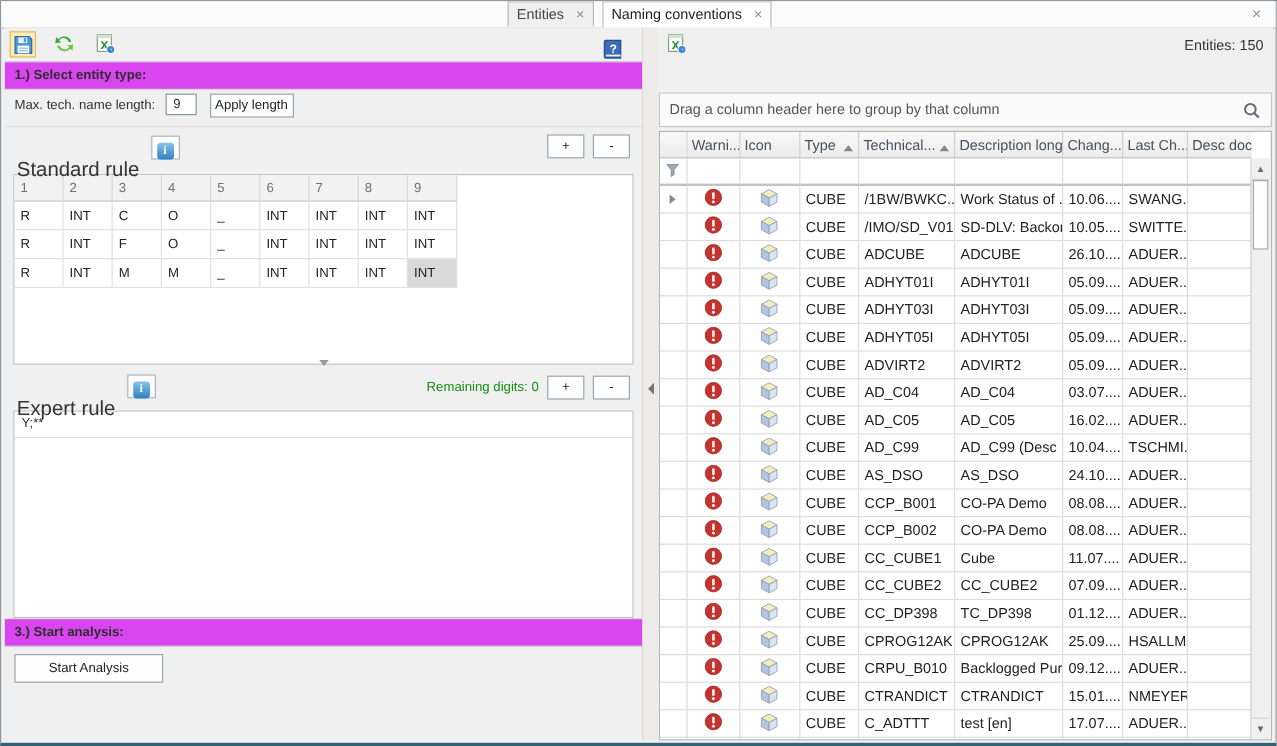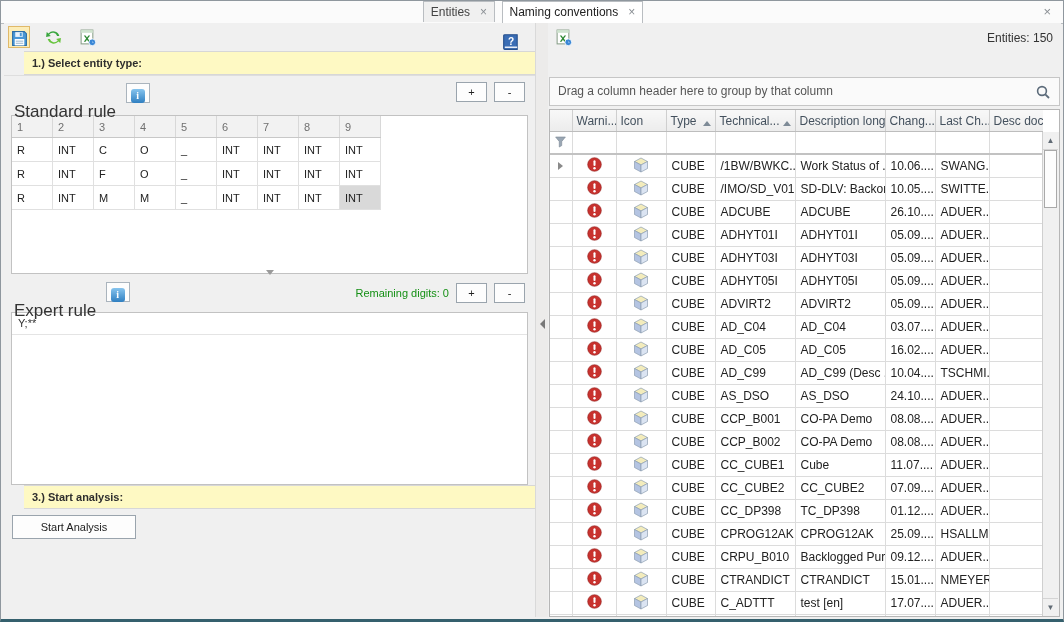--- a/index.html
+++ b/index.html
@@ -19,22 +19,22 @@
   .splitter .coll{position:absolute;left:4px;top:296px;width:0;height:0;border-top:5px solid transparent;border-bottom:5px solid transparent;border-right:5px solid #787878;}
   .right-panel{position:absolute;left:547px;top:22px;right:2px;bottom:2px;background:#f0f0f0;}
   
   .toolbar{position:relative;height:28px;}
   .tbtn{display:inline-block;width:22px;height:22px;margin:3px 4px 0 4px;text-align:center;vertical-align:top;padding-top:2px;box-sizing:border-box;}
   .tbtn.hl{background:#fcedb8;border:1px solid #e0b969;}
   .tbtn svg{vertical-align:middle;}
   .help-btn{position:absolute;right:10px;top:4px;width:20px;height:20px;}
   .count-label{position:absolute;right:8px;top:8px;font-size:12px;color:#333;}
   
-  .sec-hdr{height:22px;line-height:22px;background:#fef9c3;border-top:1px solid #d7d7d7;border-bottom:1px solid #d7d7d7;
-           font-size:11px;font-weight:bold;color:#2e2e2e;padding-left:8px;margin-left:20px;}
+  .sec-hdr{height:22px;line-height:22px;background:#d946ef;border-top:1px solid #d7d7d7;border-bottom:1px solid #d7d7d7;
+           font-size:11px;font-weight:bold;color:#2e2e2e;padding-left:8px;}
   
   .combo-row{height:26px;padding:3px 0 0 10px;border-bottom:1px solid #dedede;}
   .combo{display:inline-block;width:166px;height:20px;background:#fff;border:1px solid #8295a5;box-sizing:border-box;
          font-size:11px;line-height:18px;padding-left:5px;position:relative;vertical-align:top;margin-left:6px;}
   .combo .arr{position:absolute;right:6px;top:7px;width:0;height:0;border-left:4px solid transparent;border-right:4px solid transparent;border-top:4px solid #5a6a78;}
   .maxlen-row{height:27px;padding:3px 0 0 8px;font-size:11px;line-height:20px;}
   .len-input{display:inline-block;width:26px;height:18px;background:#fff;border:1px solid #8295a5;box-sizing:border-box;
              font-size:11px;line-height:16px;padding-left:5px;margin-left:6px;vertical-align:top;}
   .btn{display:inline-block;height:20px;background:#fdfdfd;border:1px solid #9aa4ad;box-sizing:border-box;
        font-size:11px;line-height:18px;text-align:center;vertical-align:top;color:#222;}
@@ -137,20 +137,25 @@
             <rect x="2.5" y="12" width="11" height="1.4" fill="#e8eef8"></rect>
             <text x="8" y="10.5" text-anchor="middle" font-size="9" font-weight="bold" fill="#fff" font-family="Liberation Sans, sans-serif">?</text>
           </svg>
       </span>
     </div>
 
     <div class="sec-hdr">1.) Select entity type:</div>
 
 
 
+    <div class="maxlen-row">
+      <span>Max. tech. name length:</span>
+      <span class="len-input">9</span>
+      <span class="btn apply-btn">Apply length</span>
+    </div>
 
     <div class="group" style="height:193px;">
       <div class="group-title">
         <span class="gt">Standard rule</span>
         <span class="info-btn"><span class="info-glyph">i</span></span>
         <span class="btn pm-btn plus-btn">+</span>
         <span class="btn pm-btn minus-btn">-</span>
       </div>
       <div class="rule-area" style="height:157px;">
         <table class="sr">

